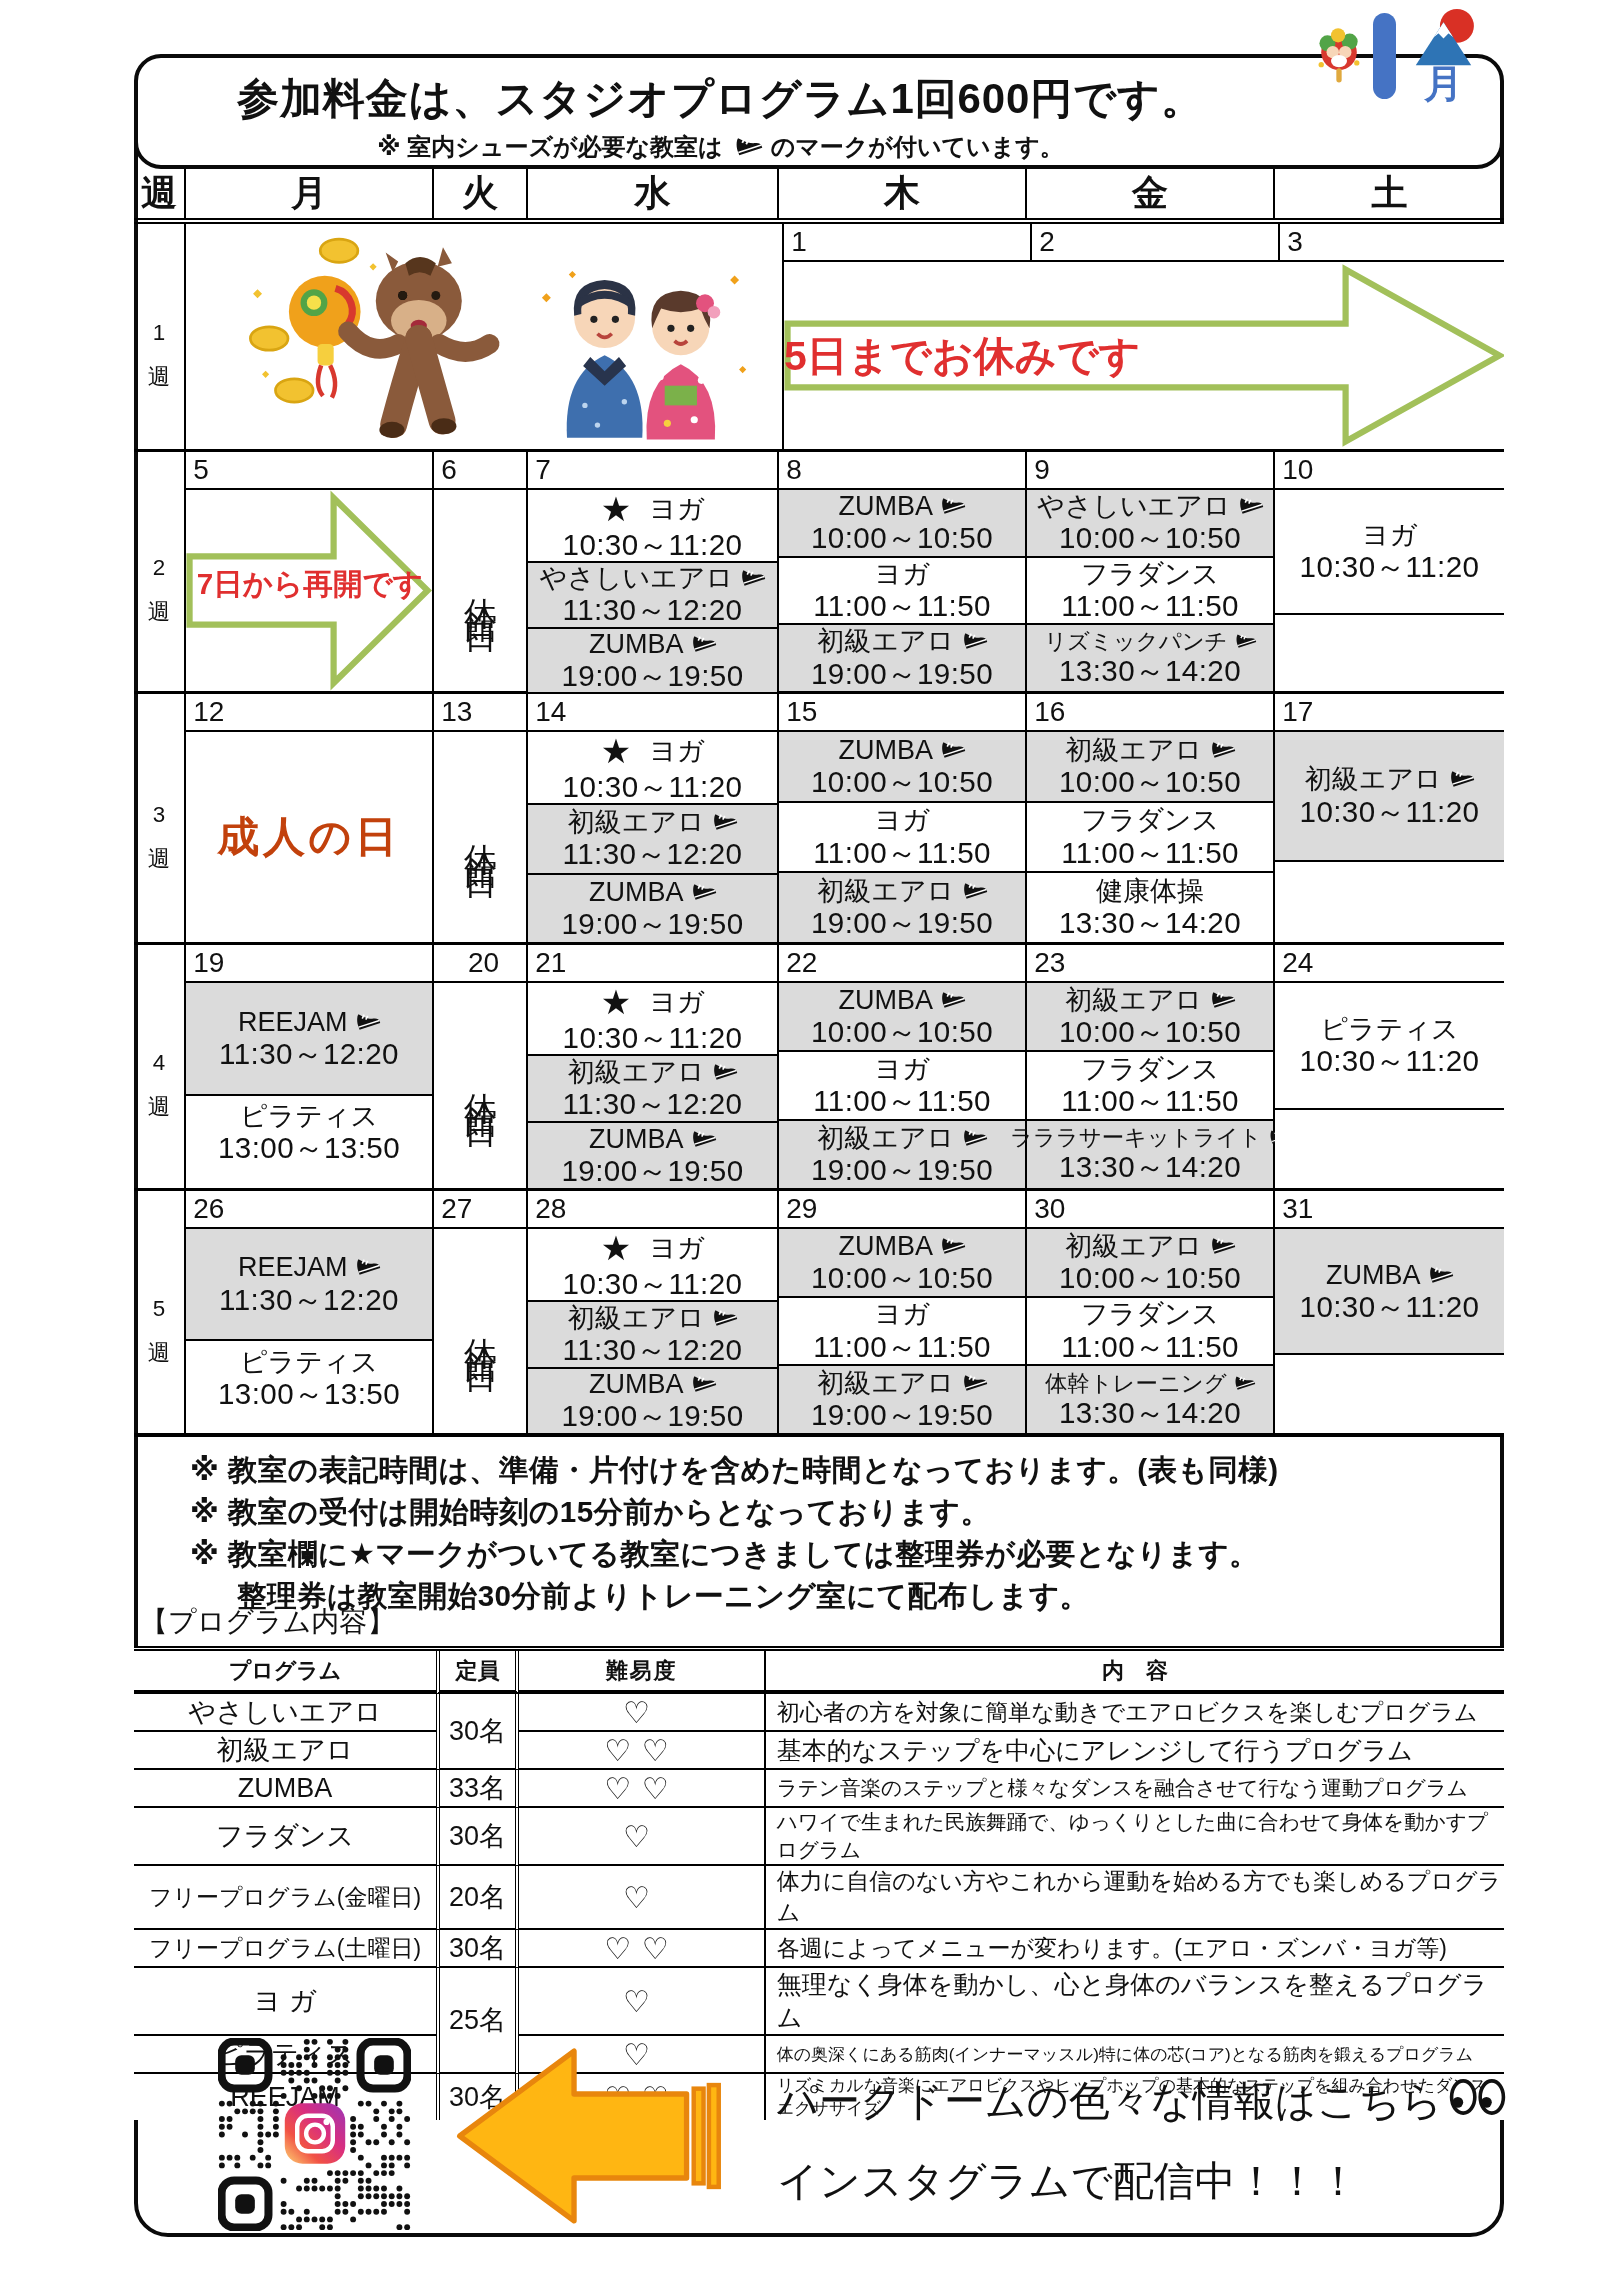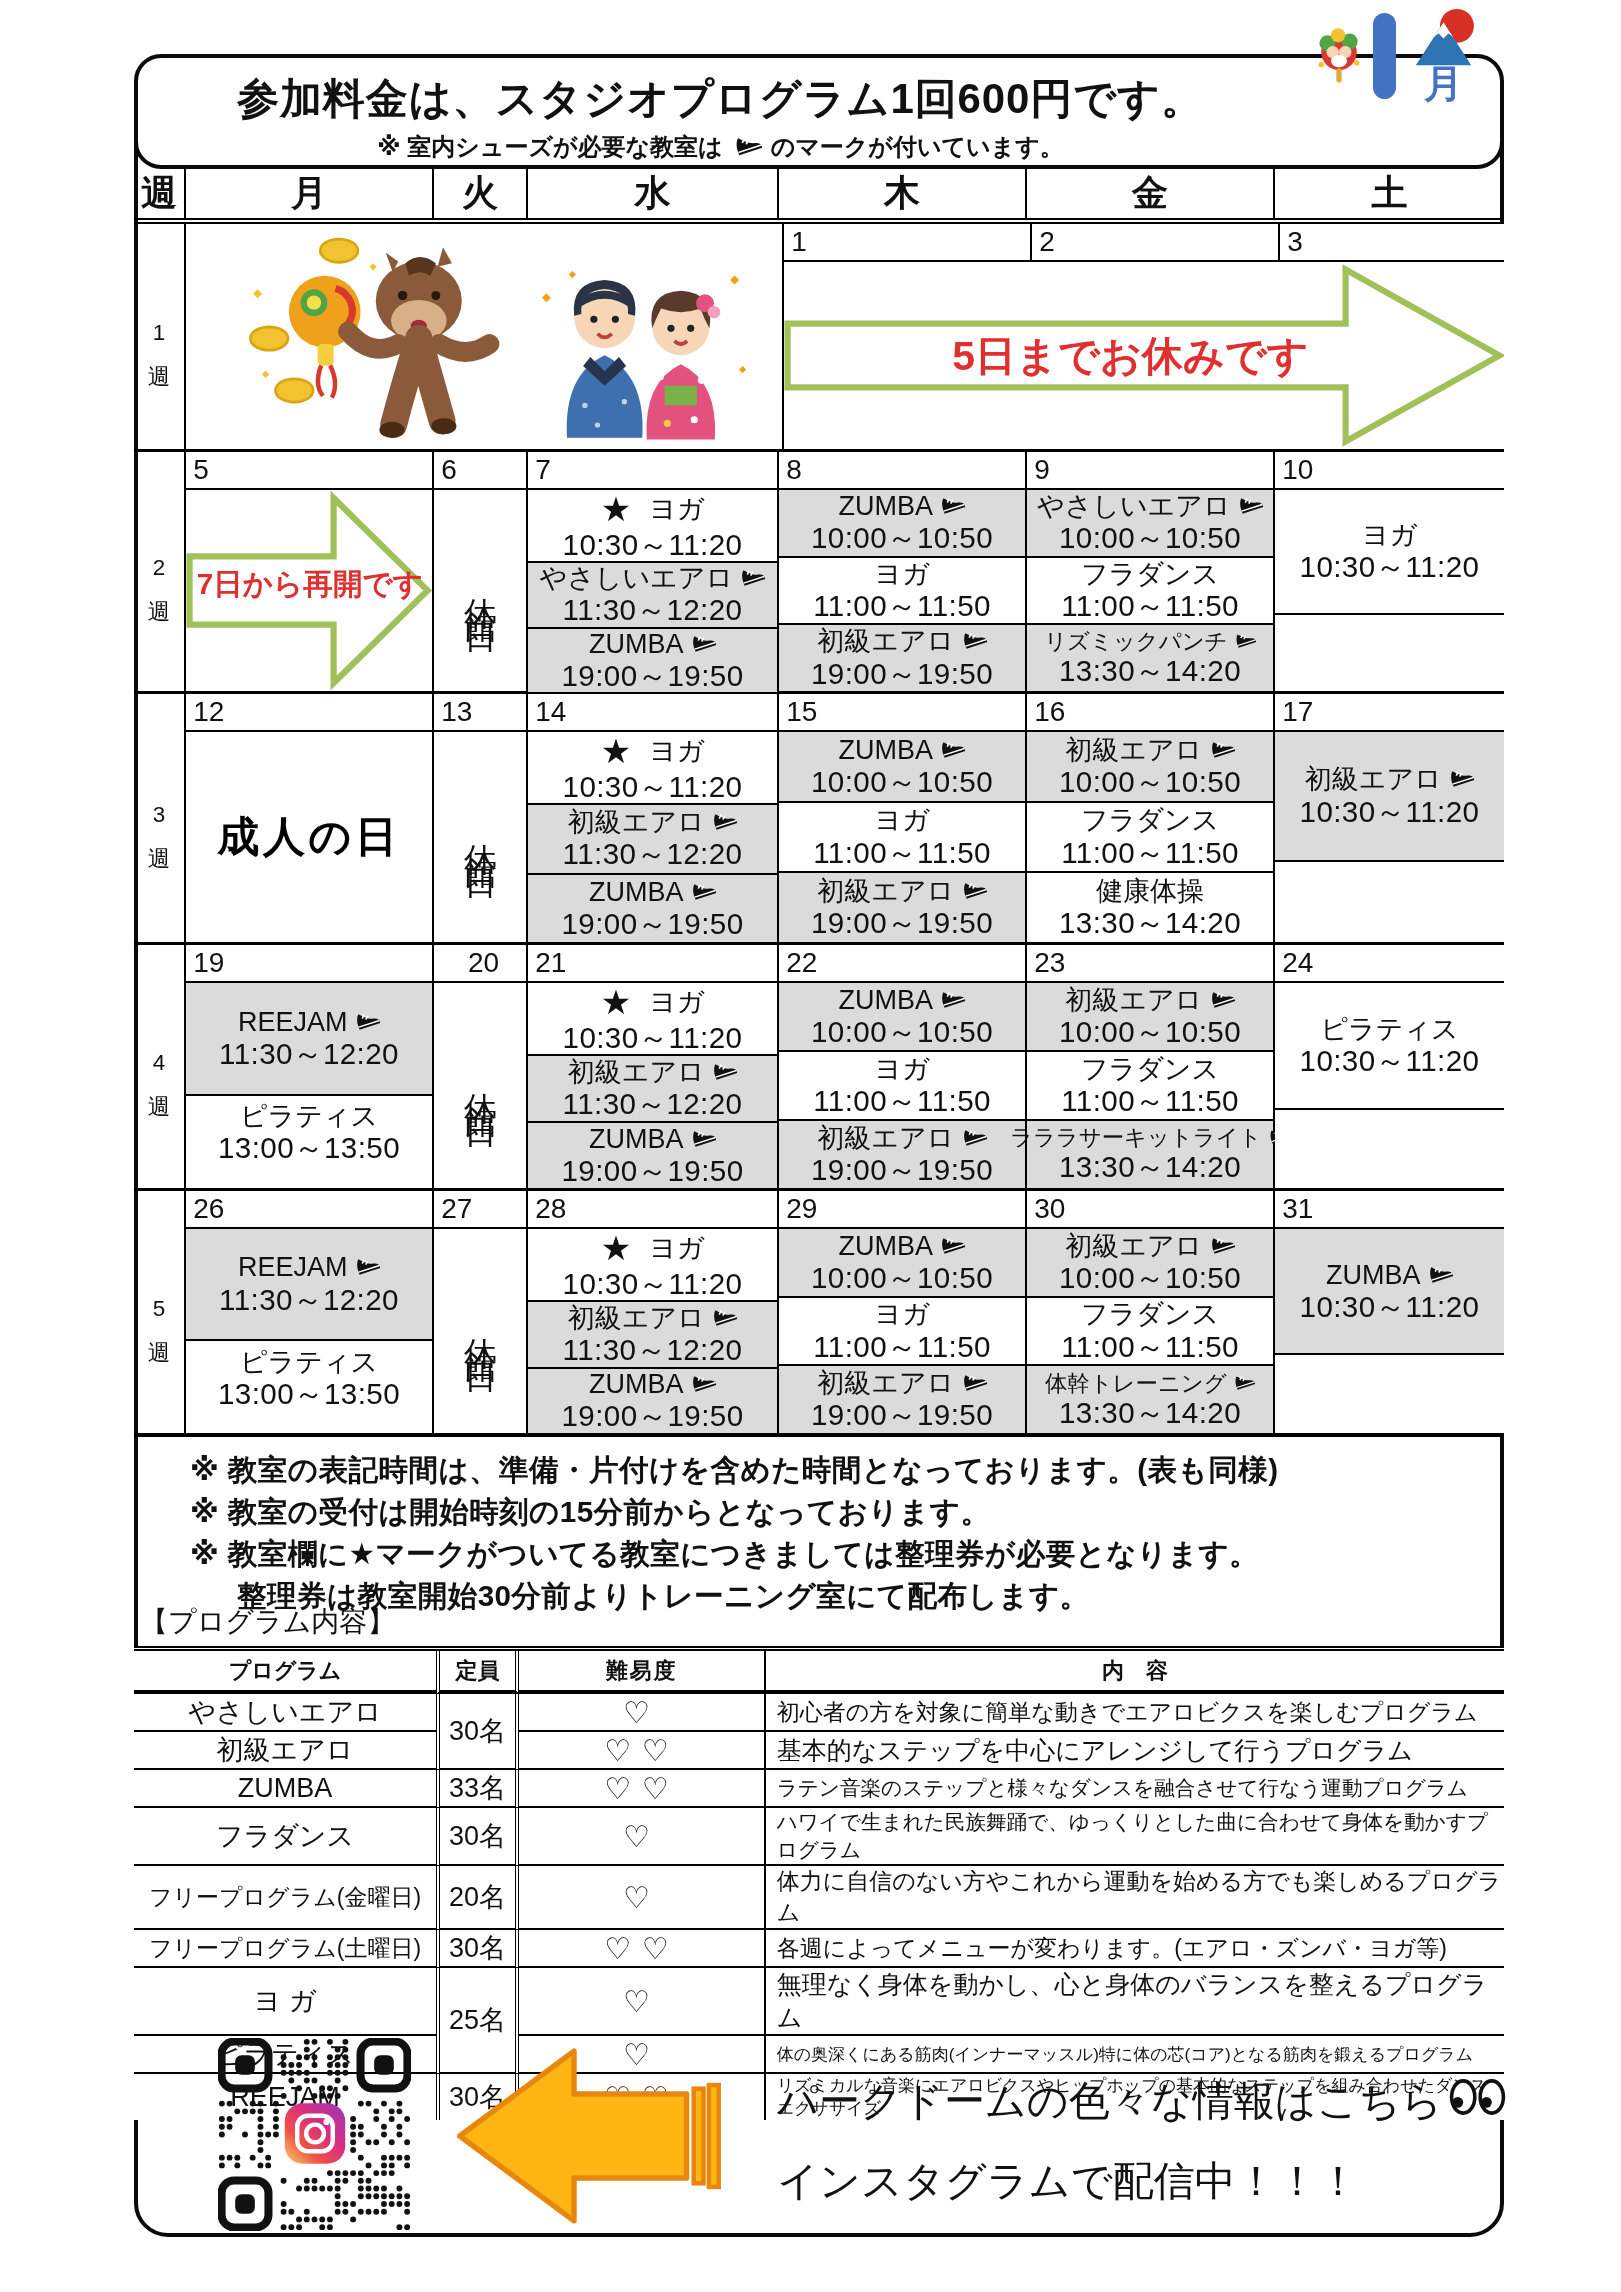--- a/index.html
+++ b/index.html
@@ -31,23 +31,23 @@
   .slot.gray{background:#dbdbdb;}
   .slot.tall{flex:0 0 61%;}
   .slot.rest{flex:1;}
   .slot.m1{flex:0 0 54%;}
   .slot.m2{flex:1;justify-content:flex-start;padding-top:5.4px;}
   .name-line{display:flex;align-items:center;gap:5.4px;font-size:27px;white-space:nowrap;}
   .slot.small .name-line{font-size:22.4px;}
   .time-line{font-size:29.6px;letter-spacing:0.4px;white-space:nowrap;}
   .star{font-size:34px;margin-right:12.5px;}
   .closed-label{writing-mode:vertical-rl;text-orientation:upright;font-size:33px;letter-spacing:12.5px;margin:auto;}
-  .holiday-label{margin:auto;font-size:42px;font-weight:bold;color:#000000;letter-spacing:3.6px;}
+  .holiday-label{margin:auto;font-size:42px;font-weight:bold;color:#c2410c;letter-spacing:3.6px;}
   .banner-area{flex:1;position:relative;}
-  .banner-text{position:absolute;left:0;right:27px;top:50%;transform:translateY(-50%);text-align:center;color:#e02f2f;font-size:41px;font-weight:bold;white-space:nowrap;}
+  .banner-text{position:absolute;left:0;right:27px;top:50%;transform:translateY(-50%);color:#e02f2f;font-size:41px;font-weight:bold;white-space:nowrap;}
   .reopen-text{position:absolute;left:1.8px;right:0;top:47%;transform:translateY(-50%);text-align:center;color:#e02f2f;font-size:29.6px;font-weight:bold;white-space:nowrap;}
   .arrow-svg{position:absolute;inset:0;width:100%;height:100%;}
   .illu-cell{position:relative;overflow:hidden;}
   
   .notes{position:absolute;left:134px;top:1440px;width:1370px;z-index:2;padding:9px 0 0 56px;box-sizing:border-box;}
   .note-line{font-size:29.6px;font-weight:bold;line-height:1.42;letter-spacing:0.4px;}
   .note-line.indent{padding-left:47px;}
   .section-title{position:absolute;left:140px;top:1603px;font-size:28px;font-weight:normal;z-index:2;}
   
   .ptable{position:absolute;left:134px;top:1646px;width:1370px;height:387px;display:grid;grid-template-columns:302px 83px 247px 1fr;grid-template-rows:43px repeat(9,1fr);border-top:5.4px double #000;border-bottom:4.5px solid #000;box-sizing:border-box;z-index:2;background:#fff;}

